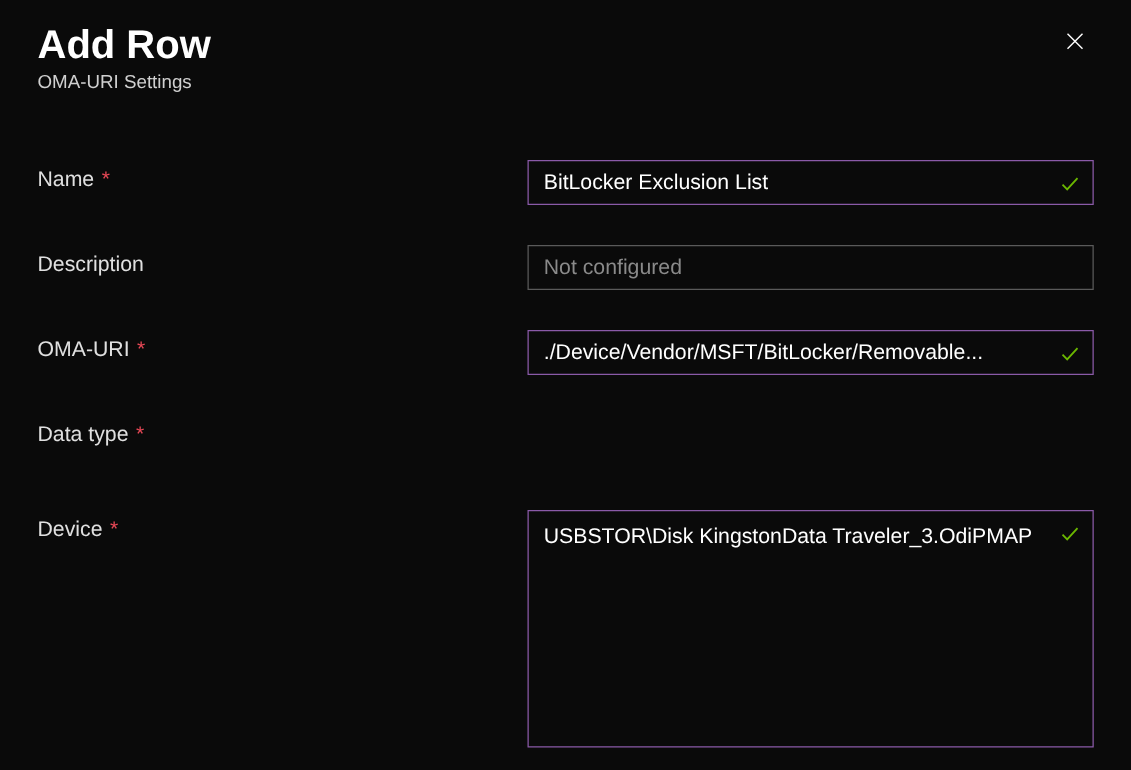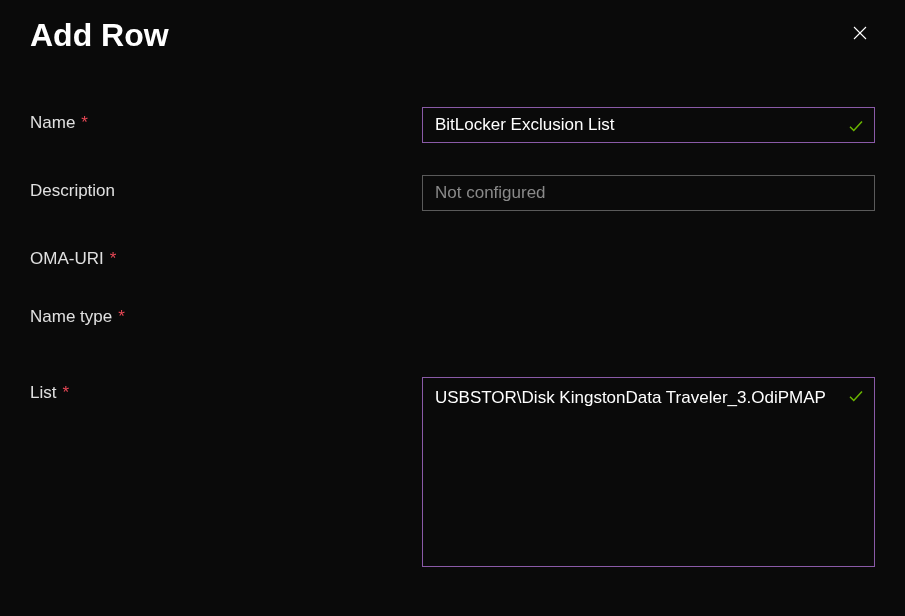--- a/index.html
+++ b/index.html
@@ -137,20 +137,21 @@
       white-space: nowrap;
       overflow: hidden;
     }
   </style>
 </head>
 <body>
 
 <div class="header">
   <div class="title-block">
     <div class="title">Add Row</div>
+    <div class="subtitle">OMA-URI Settings</div>
   </div>
   <button class="close-btn">
     <span>
       <svg viewBox="0 0 24 24" fill="none" stroke="#ffffff" stroke-width="1.5">
         <line x1="4" y1="4" x2="20" y2="20"></line>
         <line x1="20" y1="4" x2="4" y2="20"></line>
       </svg>
     </span>
   </button>
 </div>
@@ -183,32 +184,42 @@
         <input type="text" class="text-input" placeholder="Not configured" style="">
       </div>
     </div>
   </div>
 
   <div class="row">
     <div class="label-cell">
       <span>OMA-URI</span>
       <span class="required">*</span>
     </div>
+    <div class="field-cell">
+      <div class="input-wrap">
+        <input type="text" class="text-input validated truncate" value="./Device/Vendor/MSFT/BitLocker/Removable..." style="">
+        <span class="check-icon">
+          <svg viewBox="0 0 24 24" fill="none" stroke="#6bb700" stroke-width="2">
+            <polyline points="4 13 9 18 20 6"></polyline>
+          </svg>
+        </span>
+      </div>
+    </div>
   </div>
 
   <div class="row row-select">
     <div class="label-cell">
-      <span>Name type</span>
-      <span class="required">*</span>
-    </div>
-  </div>
-
-  <div class="row">
-    <div class="label-cell">
-      <span>List</span>
+      <span>Data type</span>
+      <span class="required">*</span>
+    </div>
+  </div>
+
+  <div class="row">
+    <div class="label-cell">
+      <span>Device</span>
       <span class="required">*</span>
     </div>
     <div class="field-cell">
       <div class="input-wrap">
         <textarea class="textarea-input validated" style="">USBSTOR\Disk KingstonData Traveler_3.OdiPMAP</textarea>
         <span class="check-icon">
           <svg viewBox="0 0 24 24" fill="none" stroke="#6bb700" stroke-width="2">
             <polyline points="4 13 9 18 20 6"></polyline>
           </svg>
         </span>

